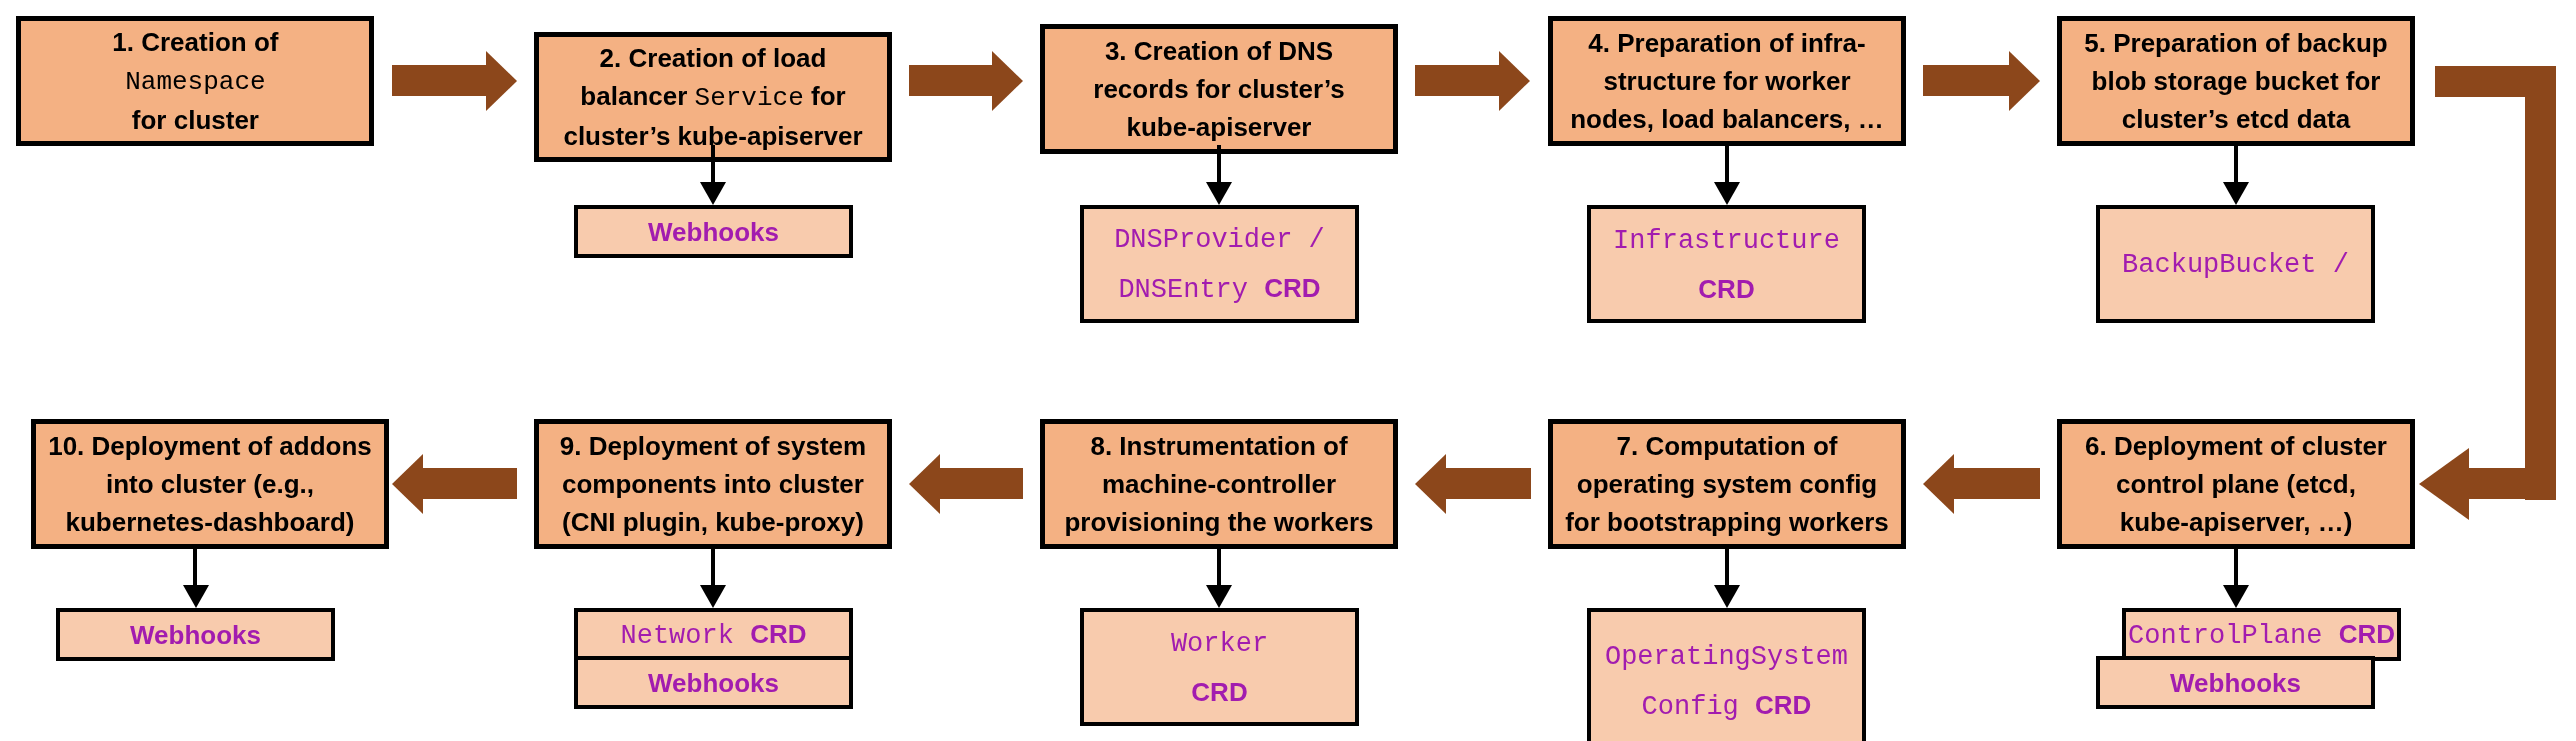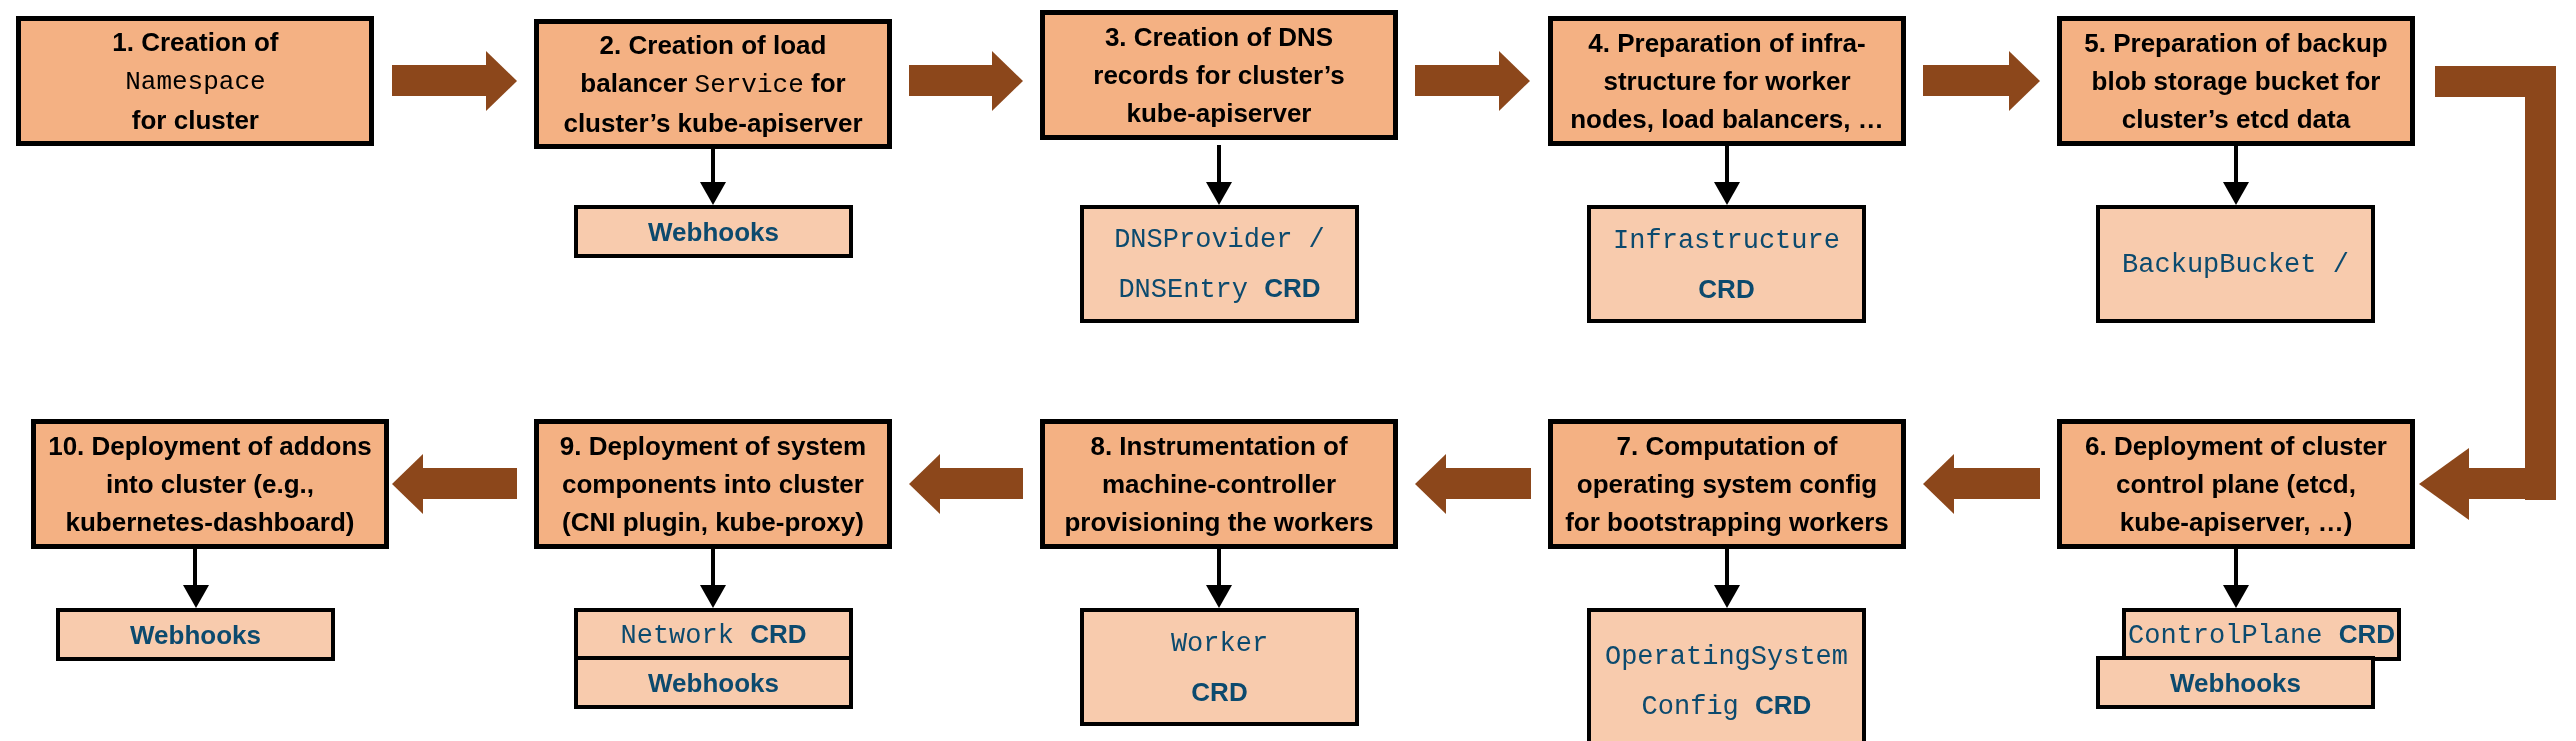--- a/index.html
+++ b/index.html
@@ -16,21 +16,21 @@
     text-align:center;
   }
   .main-box .line{white-space:nowrap;line-height:38px;font-size:26px;font-weight:bold;color:#000;}
   .main-box .seg-mono{font-family:"Liberation Mono","DejaVu Sans Mono",monospace;font-weight:normal;font-size:26px;}
   .sub-box{
     position:absolute;width:279px;box-sizing:border-box;
     background:var(--sub);border:4.3px solid var(--line);
     display:flex;flex-direction:column;justify-content:center;align-items:center;
     text-align:center;
   }
-  .sub-box .line{white-space:nowrap;line-height:48px;font-size:26px;font-weight:bold;color:#0c4a6e;}
+  .sub-box .line{white-space:nowrap;line-height:48px;font-size:26px;font-weight:bold;color:#a21caf;}
   .sub-box .seg-mono{font-family:"Liberation Mono","DejaVu Sans Mono",monospace;font-weight:normal;font-size:27px;}
   .down-line{position:absolute;width:4.3px;background:var(--line);}
   .down-head{position:absolute;width:0;height:0;
     border-left:13px solid transparent;border-right:13px solid transparent;
     border-top:23px solid var(--line);}
   .fa-body{position:absolute;height:31px;background:var(--arrow);}
   .fa-head-right{position:absolute;width:0;height:0;
     border-top:30px solid transparent;border-bottom:30px solid transparent;
     border-left:31px solid var(--arrow);}
   .fa-head-left{position:absolute;width:0;height:0;
@@ -40,31 +40,31 @@
 </style>
 </head>
 <body>
 
 <div id="canvas" style="--arrow: #8C471B; --box: #F4B183; --sub: #F8CBAD; --line: #000000;">
     <div class="main-box" style="left: 16.4px; top: 15.7px;">
       <div class="line"><span class="seg-sans">1. Creation of</span></div>
       <div class="line"><span class="seg-mono">Namespace</span></div>
       <div class="line"><span class="seg-sans">for cluster</span></div>
     </div>
-    <div class="main-box" style="left: 534px; top: 19px; text-align: right;">
+    <div class="main-box" style="left: 534px; top: 32px; text-align: right;">
       <div class="line"><span class="seg-sans">2. Creation of load</span></div>
       <div class="line"><span class="seg-sans">balancer </span><span class="seg-mono">Service</span><span class="seg-sans"> for</span></div>
       <div class="line"><span class="seg-sans">cluster’s kube-apiserver</span></div>
     </div>
     <div class="down-line" style="left: 711px; top: 145px; height: 38px;"></div>
     <div class="down-head" style="left: 700px; top: 182px;"></div>
     <div class="sub-box" style="left: 574px; top: 205px; height: 53px;">
       <div class="line"><span class="seg-sans">Webhooks</span></div>
     </div>
-    <div class="main-box" style="left: 1040px; top: 10px;">
+    <div class="main-box" style="left: 1040px; top: 24px;">
       <div class="line"><span class="seg-sans">3. Creation of DNS</span></div>
       <div class="line"><span class="seg-sans">records for cluster’s</span></div>
       <div class="line"><span class="seg-sans">kube-apiserver</span></div>
     </div>
     <div class="down-line" style="left: 1217px; top: 145px; height: 38px;"></div>
     <div class="down-head" style="left: 1206px; top: 182px;"></div>
     <div class="sub-box" style="left: 1080px; top: 205px; height: 118px;">
       <div class="line"><span class="seg-mono">DNSProvider /</span></div>
       <div class="line"><span class="seg-mono">DNSEntry </span><span class="seg-sans">CRD</span></div>
     </div>

